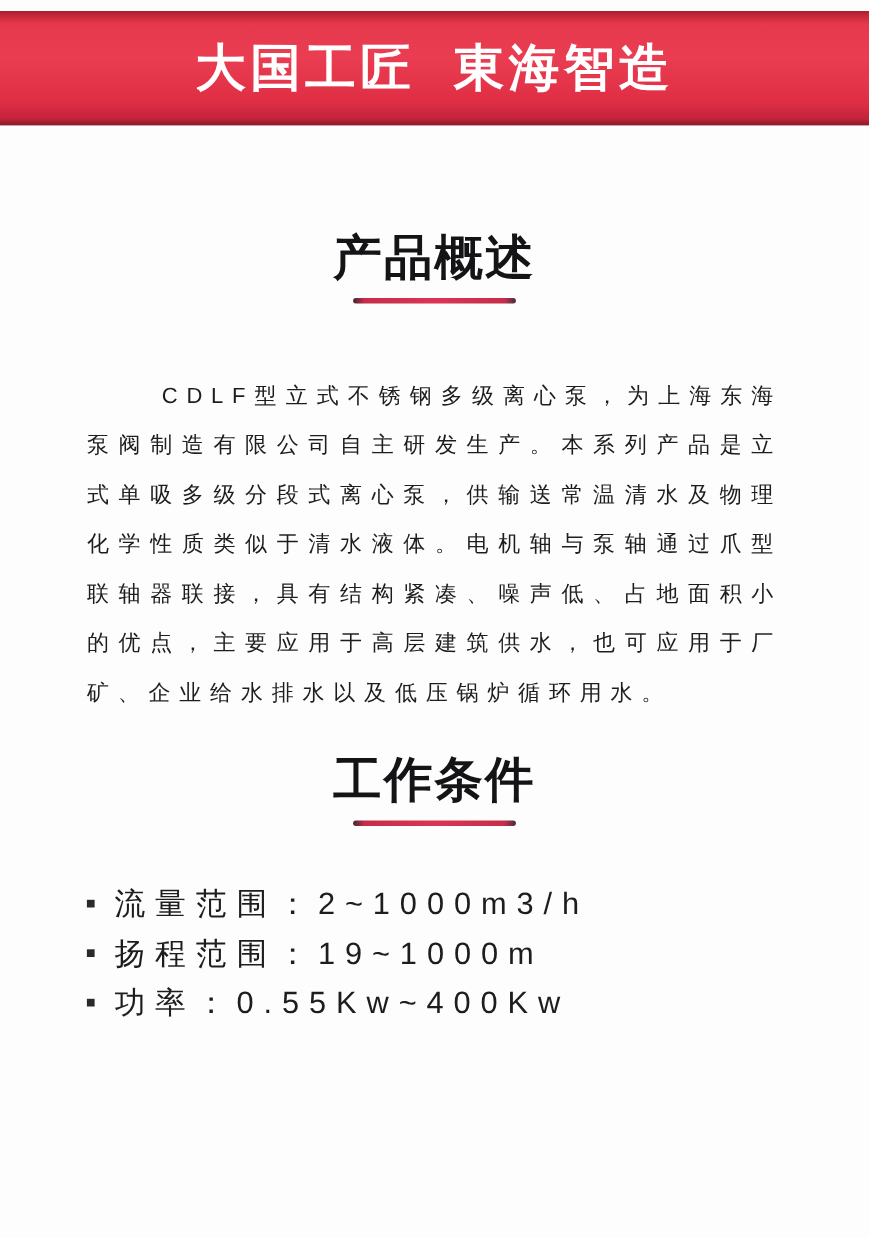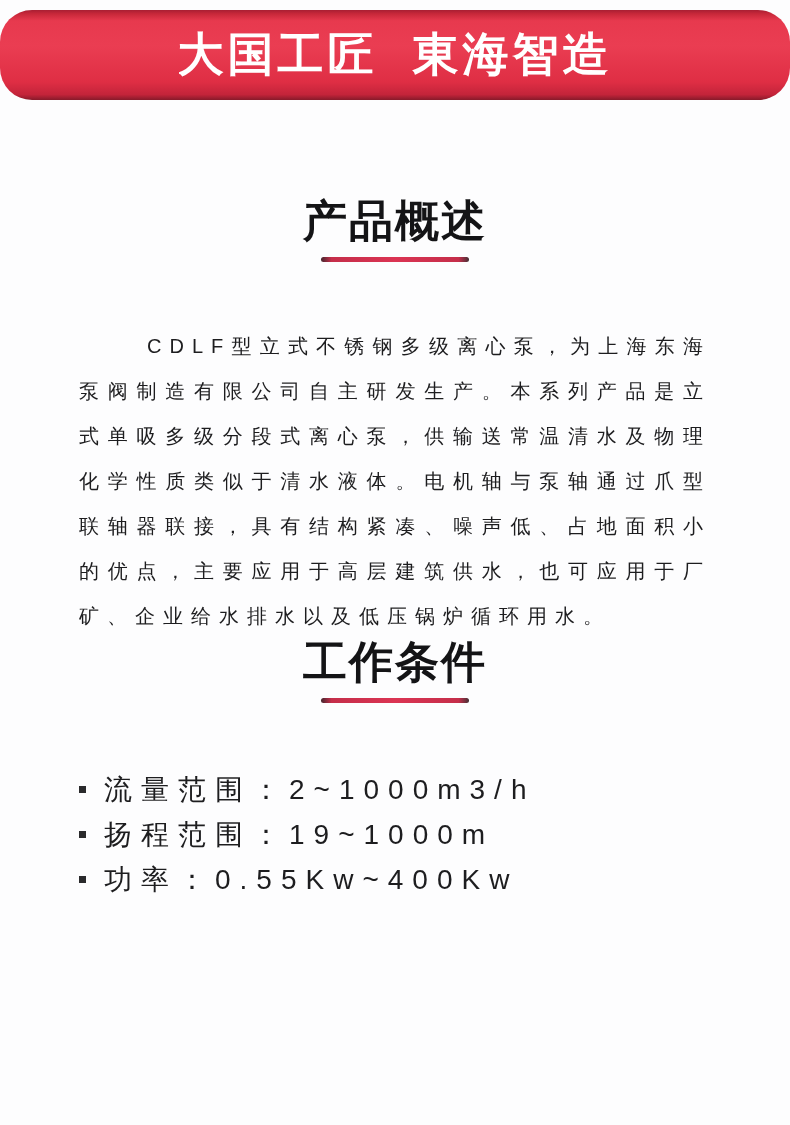--- a/index.html
+++ b/index.html
@@ -10,50 +10,49 @@
     width: 790px;
     height: 1125px;
     background: #fdfdfe;
     overflow: hidden;
     font-family: "Liberation Sans", "DejaVu Sans", sans-serif;
     color: #1f2022;
   }
   
   .banner {
     margin-top: 10px;
-    height: 90px;
+    height: 104px;
     width: 100%;
     background: linear-gradient(180deg,
       #a81f33 0%, #c62739 4%, #e7394e 12%,
       #ea3d52 40%, #df2e44 80%, #c3243a 94%, #871a2a 100%);
     display: flex;
     align-items: center;
     justify-content: center;
-    border-radius: 32px;
   }
   .banner-title {
     color: #ffffff;
     font-size: 46px;
     font-weight: 800;
     letter-spacing: 4px;
     word-spacing: 18px;
     white-space: nowrap;
   }
   
   .section-heading {
     margin: 0;
     text-align: center;
     font-size: 44px;
     line-height: 46px;
     font-weight: 800;
     letter-spacing: 2px;
     color: #141416;
   }
   .heading-overview { margin-top: 98px; }
-  .heading-conditions { }
+  .heading-conditions { margin-top: 34px; }
   .heading-underline {
     width: 148px;
     height: 5px;
     margin: 13px auto 0 auto;
     border-radius: 3px;
     background: linear-gradient(90deg,
       #45262e 0%, #c52e4a 7%, #db3453 50%, #c52e4a 93%, #453036 100%);
   }
   
   .overview-paragraph {
@@ -63,21 +62,21 @@
     line-height: 45px;
     letter-spacing: 8px;
     text-align: justify;
     text-justify: inter-character;
     text-indent: 68px;
     color: #1d1d1f;
   }
   
   .conditions-list {
     width: 636px;
-    margin: 64px auto 0 auto;
+    margin: 48px auto 0 auto;
     padding: 0;
     list-style: none;
   }
   .condition-item {
     display: flex;
     align-items: flex-start;
     font-size: 28px;
     line-height: 45px;
     letter-spacing: 9px;
     white-space: nowrap;

